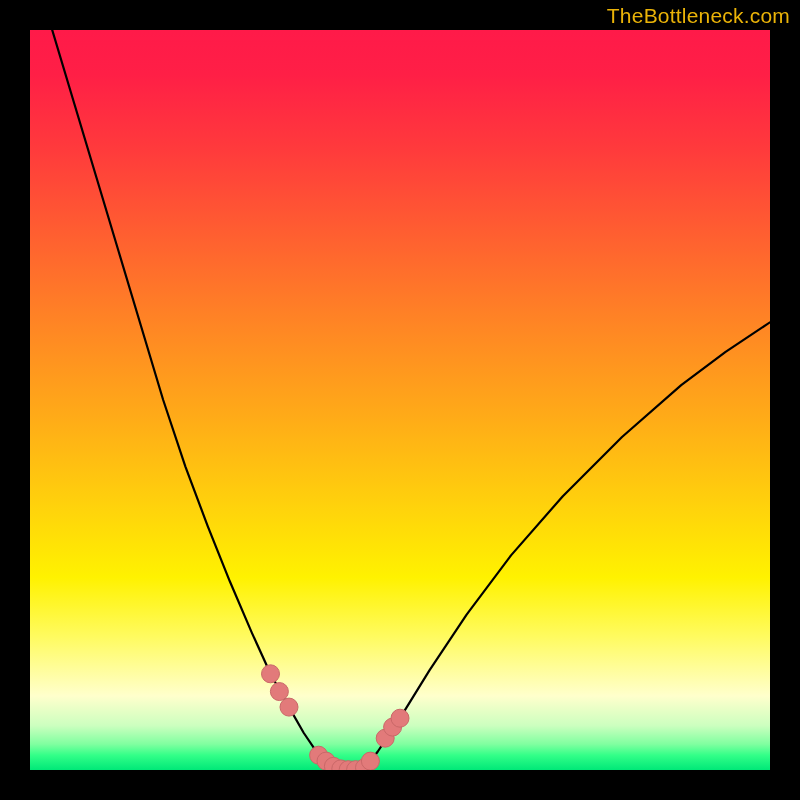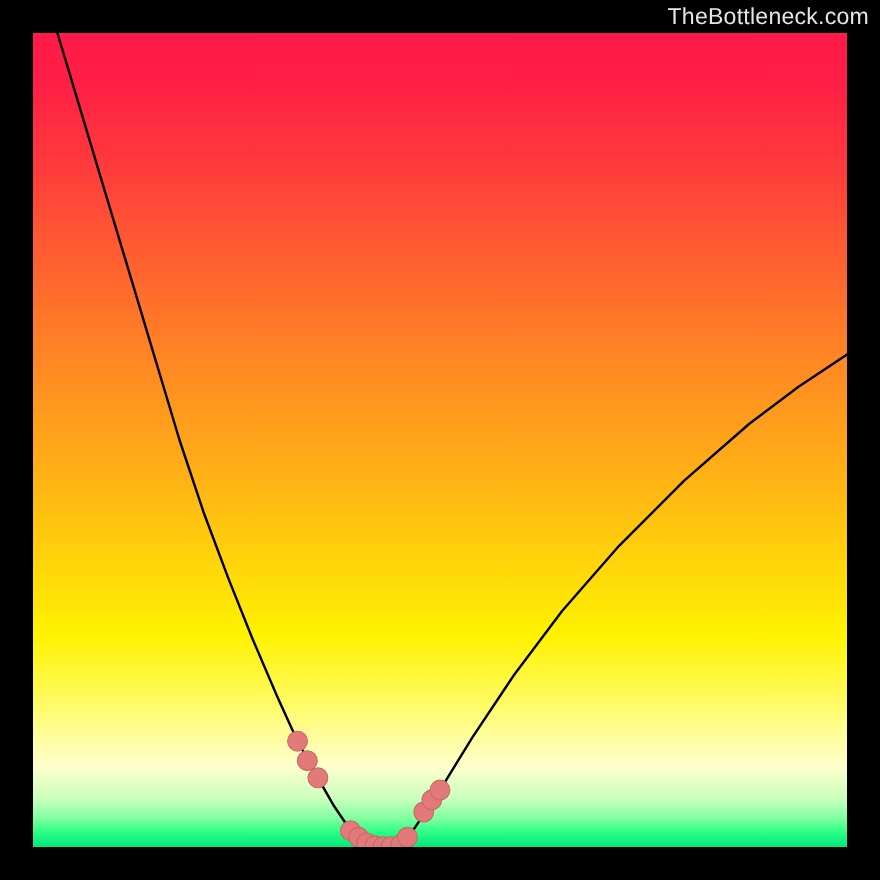--- a/index.html
+++ b/index.html
@@ -14,21 +14,21 @@
   .stage {
     position: relative;
     width: 800px;
     height: 800px;
     background: #000;
   }
   .watermark {
     position: absolute;
     top: 4px;
     right: 10px;
-    color: #e5e5e5;
+    color: #eab308;
     font-size: 21px;
     font-weight: 400;
     letter-spacing: 0.2px;
     z-index: 10;
   }
   .plot-clip {
     position: absolute;
     left: 30px;
     top: 30px;
     width: 740px;

